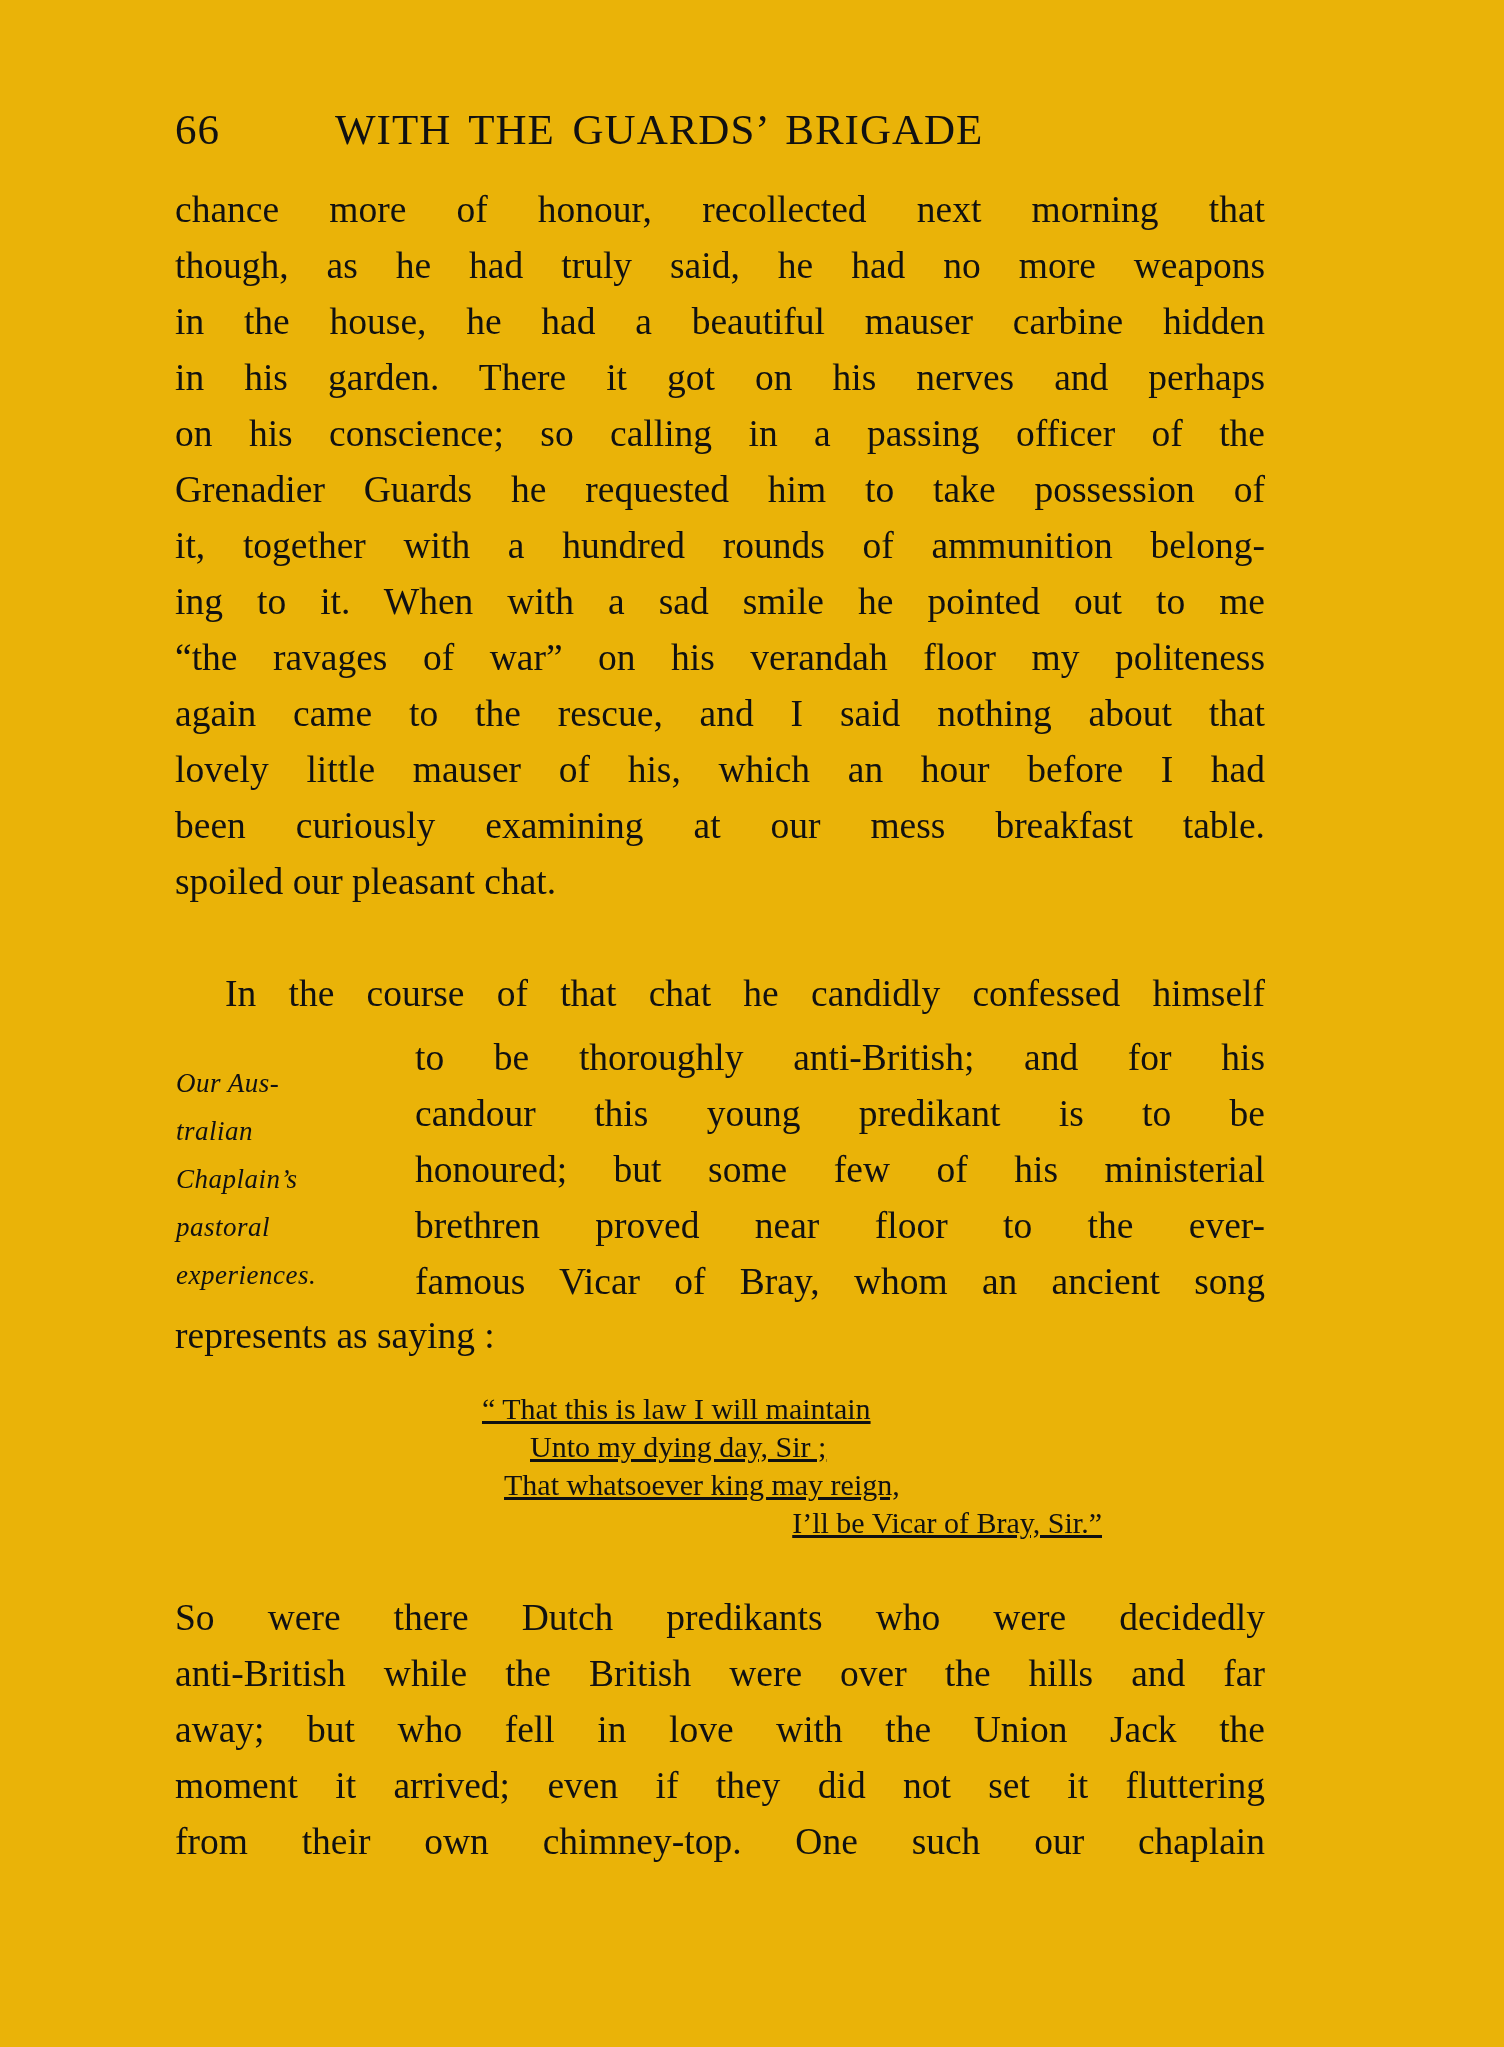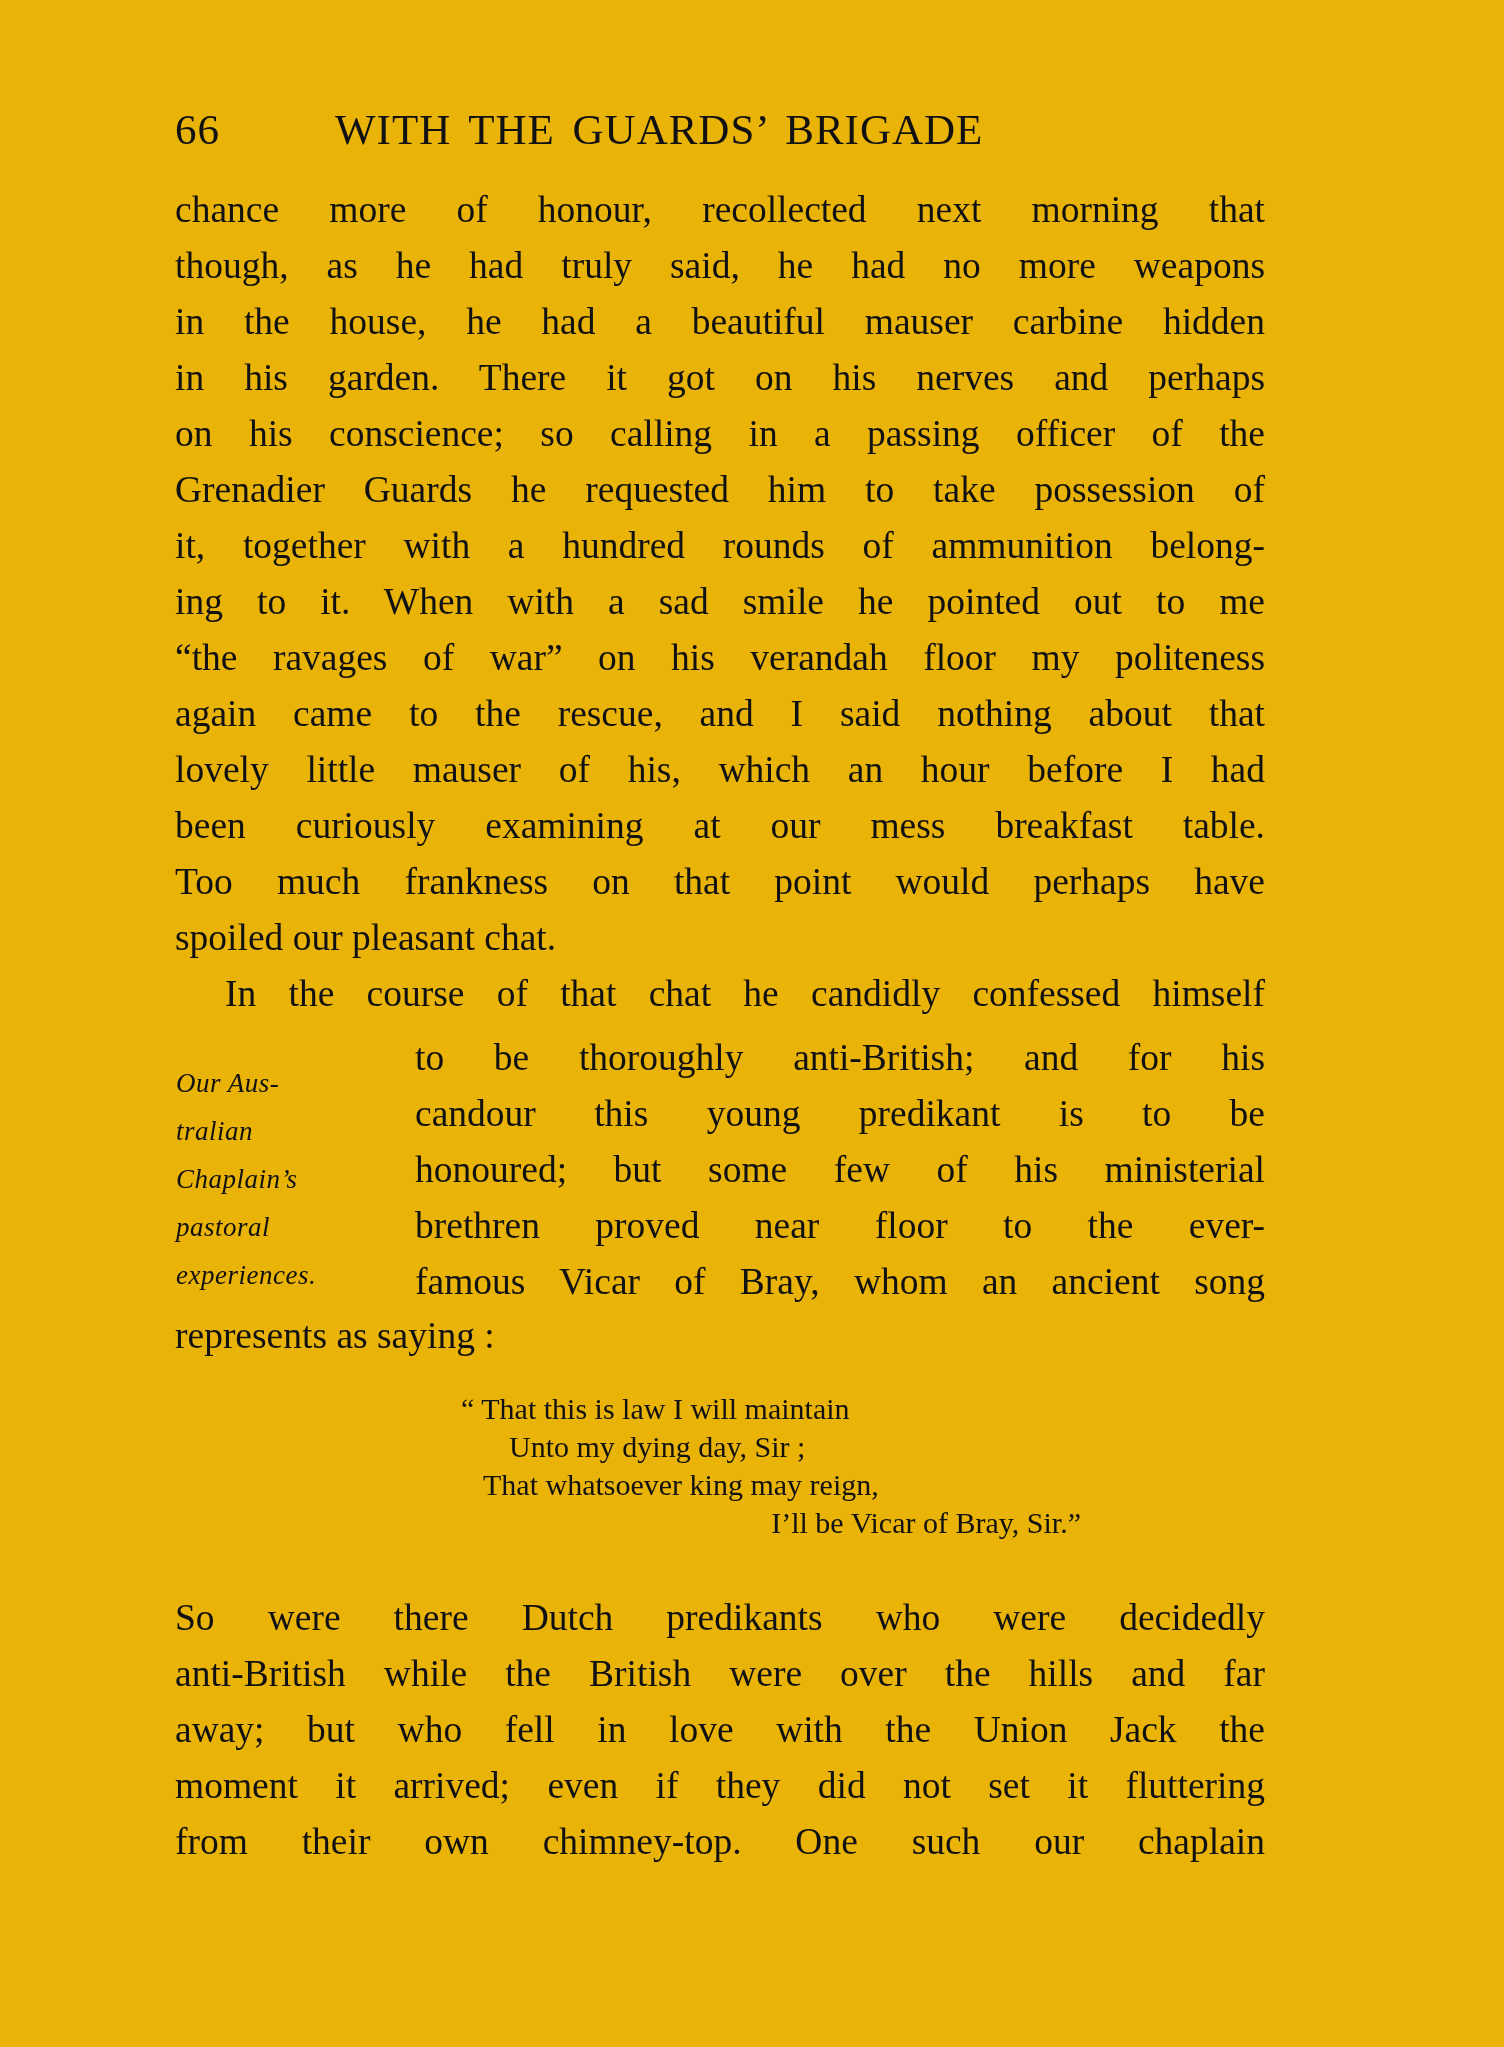--- a/index.html
+++ b/index.html
@@ -77,25 +77,26 @@
     font-size: 27px;
     line-height: 33px;
     letter-spacing: 0.5px;
   }
   .sidenote span {
     display: block;
     margin-top: 15px;
   }
   .verse {
     position: absolute;
-    left: 461px;
+    left: 482px;
     top: 1390px;
     width: 620px;
     font-size: 30px;
     line-height: 38px;
+    text-decoration: underline;
   }
   .verse span {
     display: block;
     white-space: nowrap;
   }
   .verse .v1 { padding-left: 0px; }
   .verse .v2 { padding-left: 48px; }
   .verse .v3 { padding-left: 22px; }
   .verse .v4 { padding-left: 48px; text-align: right; }
 </style>
@@ -115,21 +116,20 @@
     <span class="line">in the house, he had a beautiful mauser carbine hidden</span>
     <span class="line">in his garden.  There it got on his nerves and perhaps</span>
     <span class="line">on his conscience; so calling in a passing officer of the</span>
     <span class="line">Grenadier Guards he requested him to take possession of</span>
     <span class="line">it, together with a hundred rounds of ammunition belong-</span>
     <span class="line">ing to it.  When with a sad smile he pointed out to me</span>
     <span class="line">“the ravages of war” on his verandah floor my politeness</span>
     <span class="line">again came to the rescue, and I said nothing about that</span>
     <span class="line">lovely little mauser of his, which an hour before I had</span>
     <span class="line">been curiously examining at our mess breakfast table.</span>
-    <span class="line">Too much frankness on that point would perhaps have</span>
     <span class="line last">spoiled our pleasant chat.</span>
   </div>
 
   <div class="text-block" style="top:966px;">
     <span class="line indent">In the course of that chat he candidly confessed himself</span>
   </div>
   <div class="text-block" style="top:1030px;">
     <span class="line side">to be thoroughly anti-British; and for his</span>
     <span class="line side">candour this young predikant is to be</span>
     <span class="line side">honoured; but some few of his ministerial</span>

